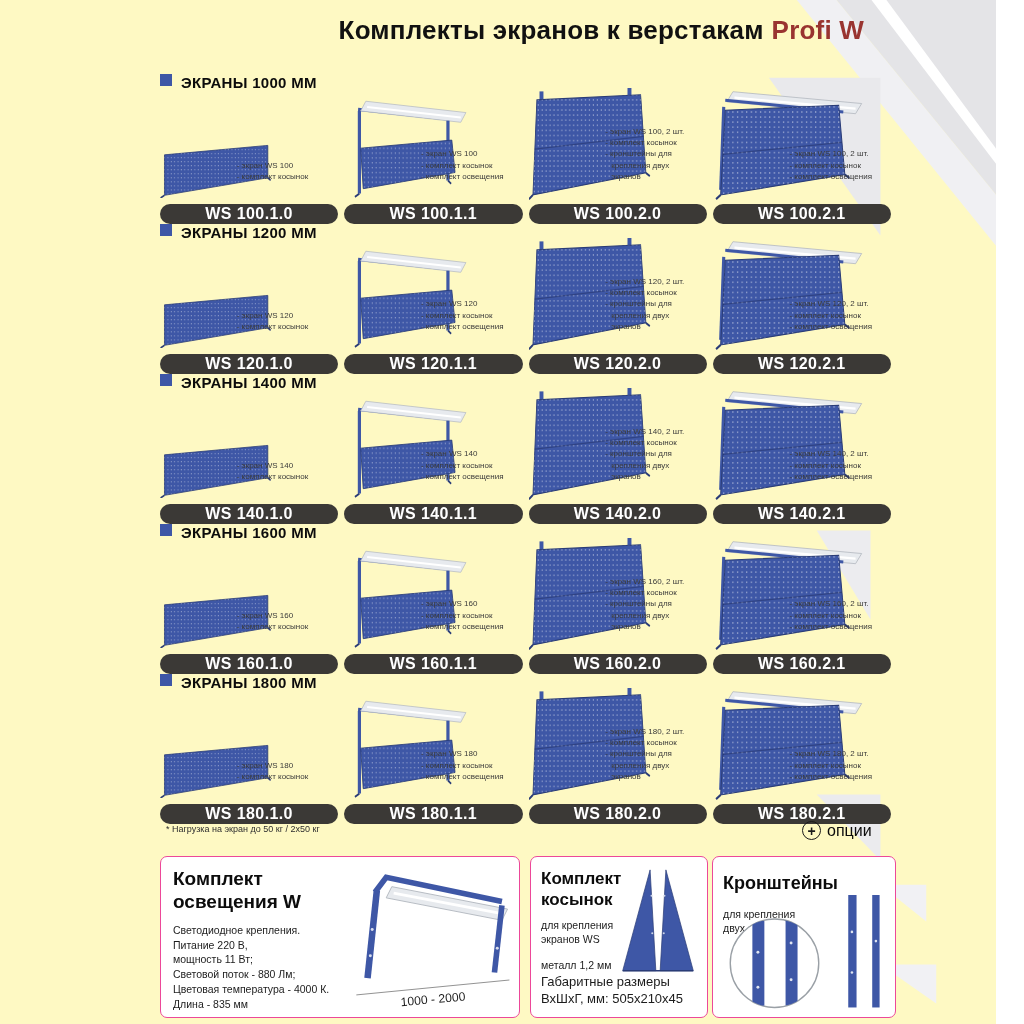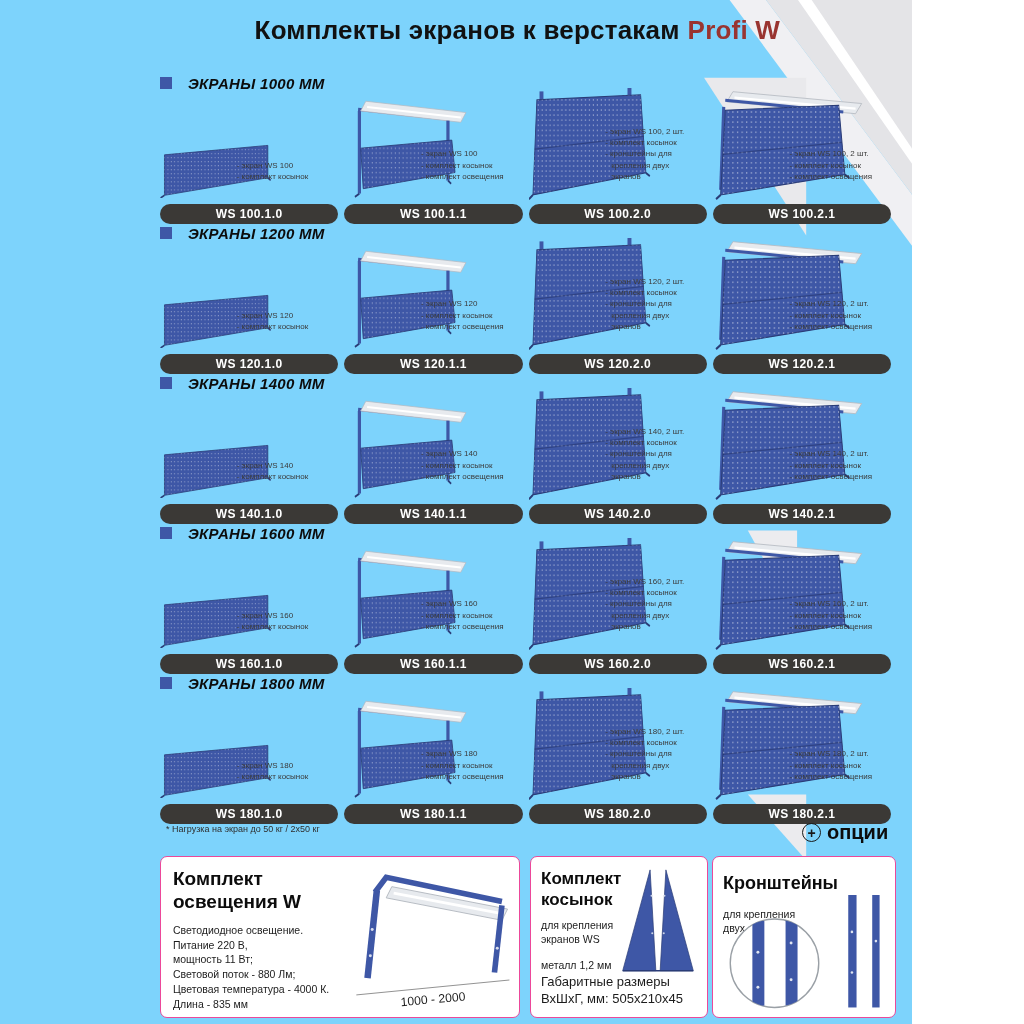--- a/index.html
+++ b/index.html
@@ -1,62 +1,62 @@
 <!DOCTYPE html>
 <html><head>
 <meta charset="utf-8">
 <style>
   html,body{margin:0;padding:0;background:#ffffff;}
-  .page{position:relative;width:912px;height:1024px;background:#7dd3fc;overflow:hidden;
+  .page{position:relative;width:996px;height:1024px;background:#fef9c3;overflow:hidden;
         font-family:"Liberation Sans", sans-serif;color:#111;}
   
   .deco{position:absolute;inset:0;pointer-events:none;}
   .deco div{position:absolute;inset:0;}
   .d1{background:#e4e4e7;clip-path:polygon(84% 0,100% 0,100% 19%);}
   .d1b{background:#fff;clip-path:polygon(87.5% 0,89% 0,100% 14.5%,100% 16%);}
   .d1c{background:#f0f0f3;clip-path:polygon(80% 0,84% 0,100% 19%,100% 24%);}
   .d2{background:#e9e9ec;clip-path:polygon(77.2% 7.6%,88.4% 7.6%,88.4% 23%);}
   .d3{background:#ececef;clip-path:polygon(82% 51.8%,87.4% 51.8%,87.4% 60.5%);}
   .d4{background:#ebebee;clip-path:polygon(82% 77.6%,88.4% 77.6%,88.4% 84%);}
   .d5{background:#f1f1f4;clip-path:polygon(88.4% 86.4%,93% 86.4%,93% 90%);}
   .d6{background:#f1f1f4;clip-path:polygon(88.4% 94.2%,94% 94.2%,94% 98%);}
   
   .title{position:absolute;top:15px;right:132px;margin:0;font-size:26px;font-weight:bold;
          letter-spacing:.2px;white-space:nowrap;z-index:3;}
   .title .accent{color:var(--accent);margin-left:8px;}
   
   .rows{position:absolute;left:160px;top:74px;width:731px;z-index:2;}
   .prow{height:150px;}
-  .prow-head{height:18px;display:flex;align-items:center;gap:16px;margin-bottom:2px;font-style:italic;}
+  .prow-head{height:18px;display:flex;gap:9px;margin-bottom:2px;}
   .sq{width:12px;height:12px;background:var(--blue);flex:none;}
   .prow-title{font-weight:bold;font-size:15px;color:#0c0c0c;letter-spacing:.3px;}
   .pgrid{display:grid;grid-template-columns:repeat(4,1fr);gap:6px;height:130px;}
   .cell{position:relative;}
   .code{position:absolute;left:0;right:0;bottom:0;height:20px;background:var(--badge);
-        border-radius:10px;color:#fff;font-weight:bold;font-size:12px;letter-spacing:.4px;
+        border-radius:10px;color:#fff;font-weight:bold;font-size:16px;letter-spacing:.4px;
         display:flex;align-items:center;justify-content:center;margin-top:8px;}
   .feat{position:absolute;right:0;bottom:26px;width:48%;margin:16px;padding:0;list-style:none;
         font-size:8px;line-height:1.4;color:#3a3a3a;}
   .feat li{padding-left:6px;text-indent:-6px;}
   .cimg{position:absolute;left:0;}
   .cimg svg{width:100%;height:100%;display:block;}
   .cimg.single{bottom:26px;width:63%;height:58px;}
   .cimg.single-light{bottom:24px;width:72%;height:102px;}
   .cimg.double{bottom:24px;width:70%;height:112px;}
   .cimg.double-light{bottom:24px;width:86%;height:110px;}
   .blue-f{fill:var(--blue);}
   .blue-s{stroke:var(--blue);}
   .panel-f{fill:var(--panel);}
   
   .footnote{position:absolute;left:166px;top:824px;font-size:9px;color:#2e2e2e;z-index:2;}
   .options{position:absolute;left:802px;top:821px;display:flex;align-items:center;gap:6px;z-index:3;}
   .opt-icon{width:19px;height:19px;border:1.6px solid #1a1a1a;border-radius:50%;
             display:flex;align-items:center;justify-content:center;font-size:14px;font-weight:bold;
             line-height:1;color:#1a1a1a;box-sizing:border-box;}
-  .opt-label{font-size:20px;font-weight:bold;color:#0c0c0c;}
+  .opt-label{font-size:16px;font-weight:normal;color:#0c0c0c;}
   
   .box{position:absolute;top:856px;height:162px;background:#fff;border:1px solid #ec4899;
        border-radius:7px;box-sizing:border-box;z-index:2;}
   .box h2{margin:0;font-weight:bold;color:#0c0c0c;}
   .box1{left:160px;width:360px;padding:11px 12px;}
   .box1 h2{font-size:19px;width:170px;line-height:1.2;}
   .specs{margin-top:9px;font-size:10.5px;line-height:1.42;color:#1c1c1c;width:170px;}
   .box1 .img{position:absolute;right:4px;top:6px;width:196px;height:150px;}
   .box2{left:530px;width:178px;padding:11px 10px;}
   .box2 h2{font-size:17px;width:100px;line-height:1.25;}
@@ -508,21 +508,21 @@
   <div class="footnote">* Нагрузка на экран до 50 кг / 2х50 кг</div>
 
   <div class="options">
     <span class="opt-icon">+</span>
     <span class="opt-label">опции</span>
   </div>
 
   <div class="box box1">
     <h2>Комплект освещения W</h2>
     <div class="specs">
-      <div>Светодиодное освещение.</div>
+      <div>Светодиодное крепления.</div>
       <div>Питание 220 В,</div>
       <div>мощность 11 Вт;</div>
       <div>Световой поток - 880 Лм;</div>
       <div>Цветовая температура - 4000 К.</div>
       <div>Длина - 835 мм</div>
     </div>
     <div class="img">
       <svg viewBox="0 0 210 158" preserveAspectRatio="xMidYMid meet">
         <path d="M62,28 L52,122" class="blue-s" stroke-width="7" fill="none"></path>
         <path d="M60,30 L72,14 L196,40" class="blue-s" stroke-width="6" fill="none"></path>

